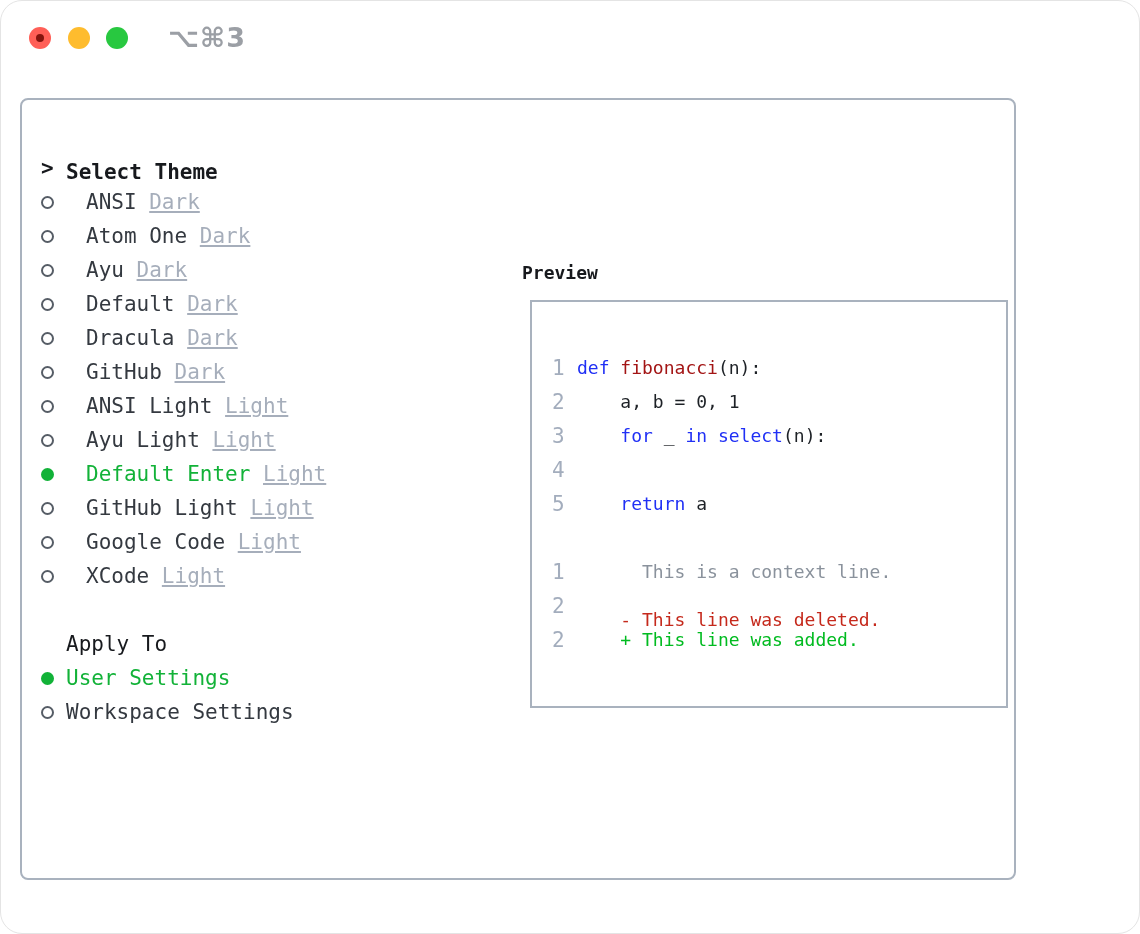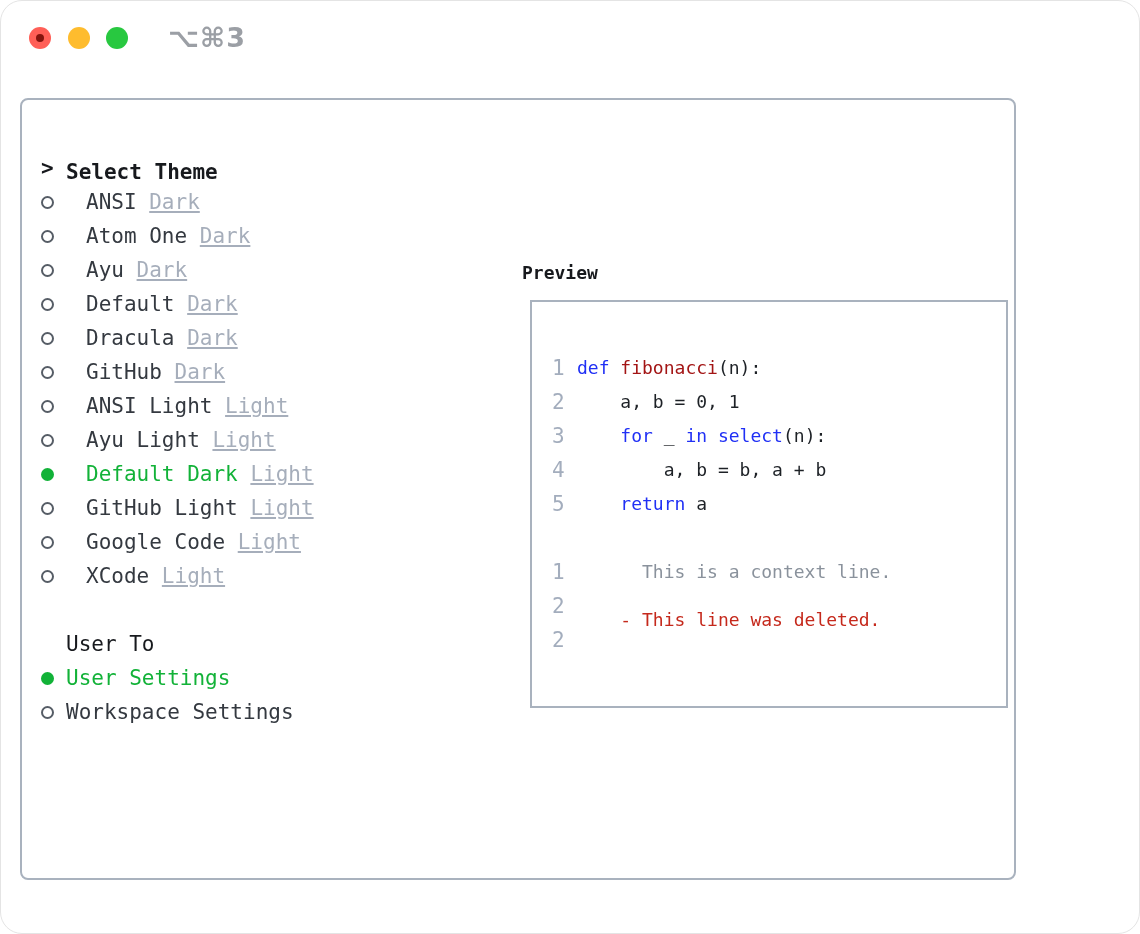--- a/index.html
+++ b/index.html
@@ -144,21 +144,21 @@
             <span class="marker-cell">
               <span class="ring"></span>
             </span>
             <span class="t-name">Ayu Light </span>
             <span class="t-variant">Light</span>
           </div>
           <div class="row">
             <span class="marker-cell">
               <span class="ring filled"></span>
             </span>
-            <span class="t-name selected">Default Dark </span>
+            <span class="t-name selected">Default Enter </span>
             <span class="t-variant">Light</span>
           </div>
           <div class="row">
             <span class="marker-cell">
               <span class="ring"></span>
             </span>
             <span class="t-name">GitHub Light </span>
             <span class="t-variant">Light</span>
           </div>
           <div class="row">
@@ -174,21 +174,21 @@
             </span>
             <span class="t-name">XCode </span>
             <span class="t-variant">Light</span>
           </div>
         </div>
 
       <div class="spacer"></div>
 
       <div class="row">
         <span class="marker-cell"></span>
-        <span class="subhdr">User To</span>
+        <span class="subhdr">Apply To</span>
       </div>
 
       <div id="apply-list">
           <div class="row">
             <span class="marker-cell">
               <span class="ring filled"></span>
             </span>
             <span class="opt-name selected">User Settings</span>
           </div>
           <div class="row">
@@ -223,39 +223,39 @@
             <span class="mono tok-plain">    </span>
             <span class="mono tok-keyword">for</span>
             <span class="mono tok-plain"> _ </span>
             <span class="mono tok-keyword">in</span>
             <span class="mono tok-plain"> </span>
             <span class="mono tok-builtin">select</span>
             <span class="mono tok-plain">(n):</span>
           </div>
           <div class="pline">
             <span class="lnum">4</span>
-            <span class="mono tok-plain">        a, b = b, a + b</span>
           </div>
           <div class="pline">
             <span class="lnum">5</span>
             <span class="mono tok-plain">    </span>
             <span class="mono tok-keyword">return</span>
             <span class="mono tok-plain"> a</span>
           </div>
         </div>
       <div class="spacer"></div>
       <div id="diff-lines">
           <div class="pline">
             <span class="lnum">1</span>
             <span class="mono d-context">      This is a context line.</span>
           </div>
           <div class="pline">
             <span class="lnum">2</span>
             <span class="mono d-deleted">    - This line was deleted.</span>
           </div>
           <div class="pline">
             <span class="lnum">2</span>
+            <span class="mono d-added">    + This line was added.</span>
           </div>
         </div>
     </div>
 
   </div>
 </div>
 
 </body></html>

